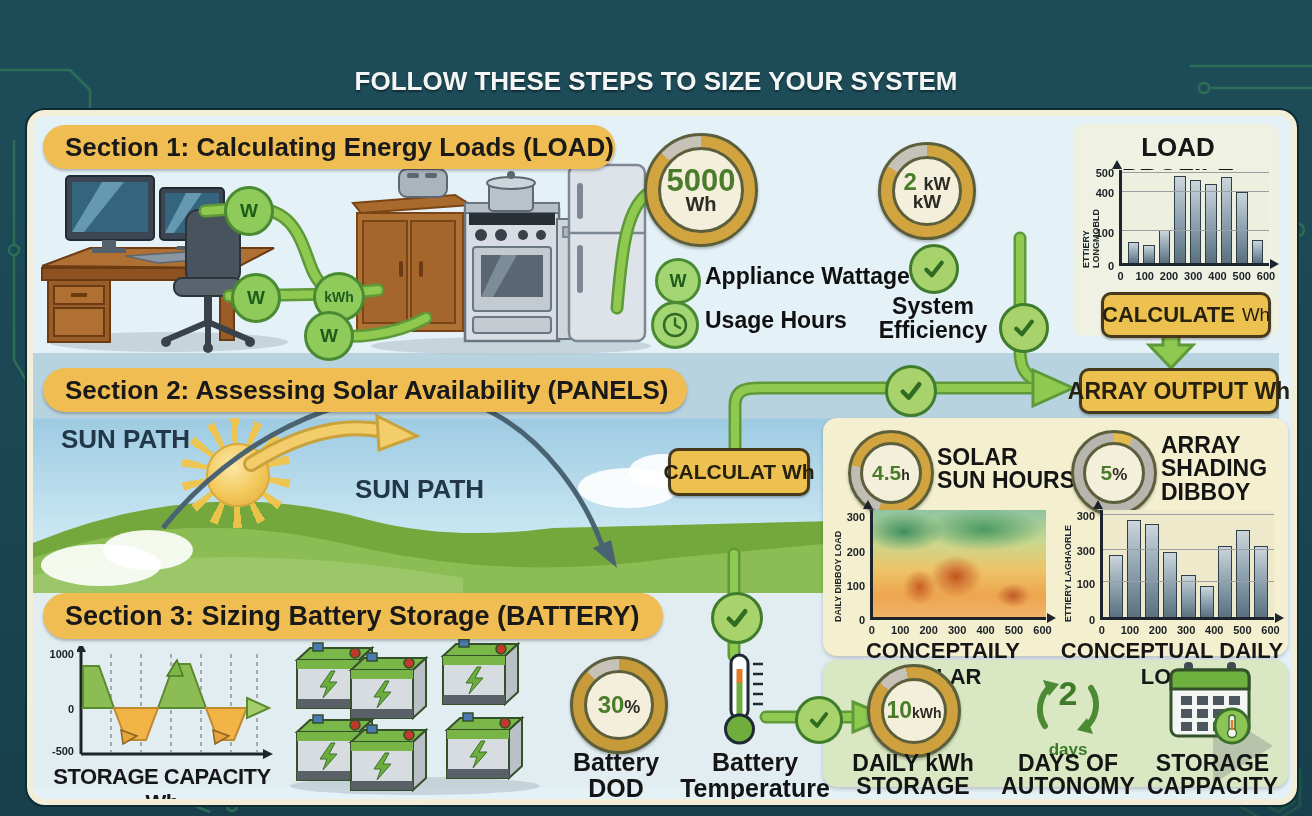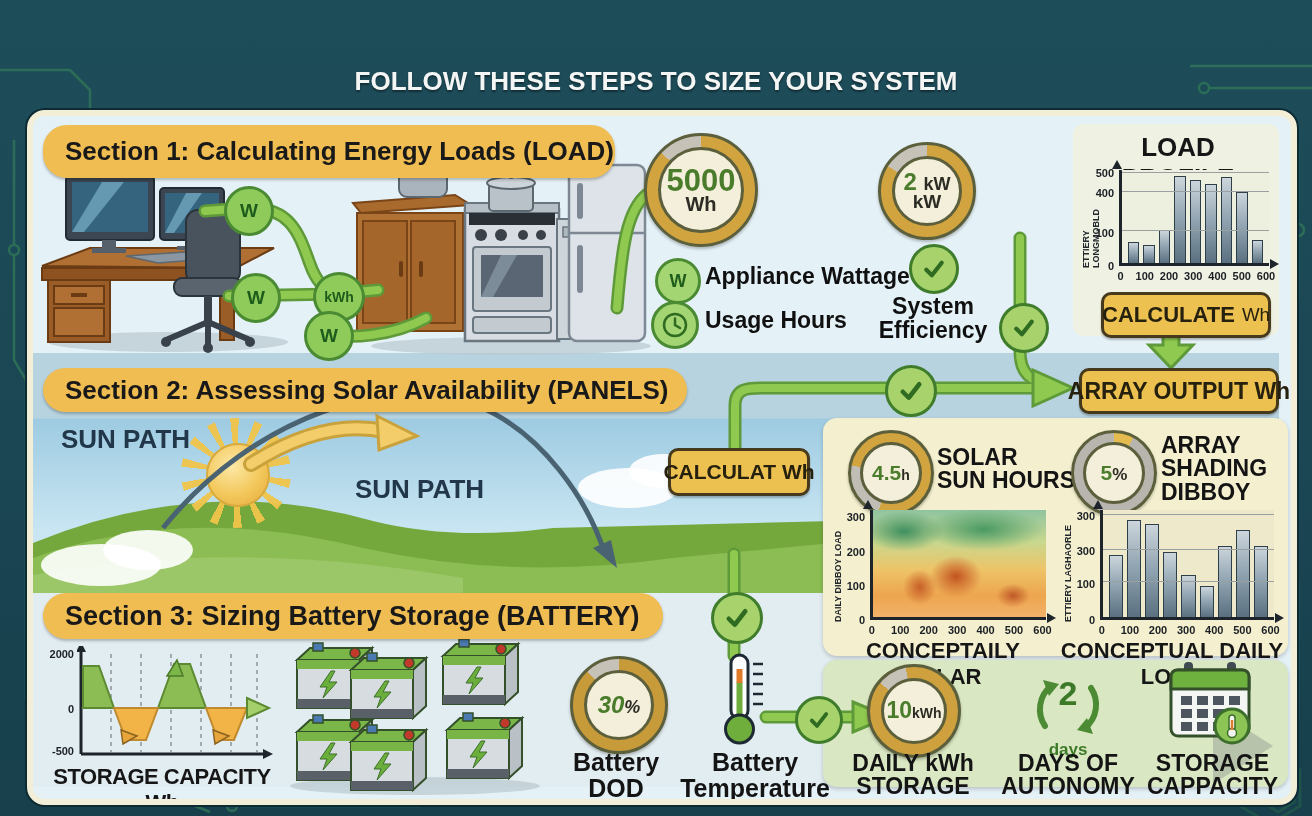--- a/index.html
+++ b/index.html
@@ -235,21 +235,21 @@
         <path d="M987,122 L987,235 C987,257 997,266 1018,268"></path>
         <path d="M702,332 L702,290 C702,273 713,272 728,272 L1002,272"></path>
         <path d="M701,438 L701,540"></path>
         <path d="M733,601 L822,601"></path>
       </g>
       <polygon points="1000,254 1040,272 1000,290" fill="#8fc94f" stroke="#5f9a3a" stroke-width="3"></polygon>
       <polygon points="820,586 856,601 820,616" fill="#8fc94f" stroke="#5f9a3a" stroke-width="3"></polygon>
       <polygon points="1130,212 1146,212 1146,229 1160,229 1138,252 1116,229 1130,229" fill="#8fc94f" stroke="#5f9a3a" stroke-width="3"></polygon>
     </svg>
 
-    <div class="abs pill" style="left:10px;top:9px;width:528px;height:53px;font-size:26px;z-index:5;">
+    <div class="abs pill" style="left:10px;top:9px;width:528px;height:44px;font-size:26px;z-index:5;">
       <span>Section 1: Calculating Energy Loads (LOAD)</span>
     </div>
 
     <div class="abs wbadge" style="left:191px;top:70px;width:44px;height:44px;font-size:19px;z-index:5;">
         <span>W</span>
       </div>
     <div class="abs wbadge" style="left:198px;top:157px;width:44px;height:44px;font-size:19px;z-index:5;">
         <span>W</span>
       </div>
     <div class="abs wbadge" style="left:280px;top:156px;width:46px;height:44px;font-size:14px;z-index:5;">
@@ -454,21 +454,21 @@
     </div>
 
     <div class="abs pill" style="left:10px;top:477px;width:576px;height:46px;font-size:27px;z-index:5;">
       <span>Section 3:  Sizing Battery Storage (BATTERY)</span>
     </div>
 
     <div class="chart abs" style="left:8px;top:530px;width:235px;height:142px;z-index:5;">
       <div class="yticks" style="left:0;top:0;width:36px;height:112px;font-size:13px;">
           <div class="ytick" style="bottom: calc(6% - 6px);">-500</div>
           <div class="ytick" style="bottom: calc(44% - 6px);">0</div>
-          <div class="ytick" style="bottom: calc(93% - 6px);">2000</div>
+          <div class="ytick" style="bottom: calc(93% - 6px);">1000</div>
         </div>
       <svg width="200" height="120" viewBox="0 0 200 120" style="position:absolute;left:36px;top:0;">
         <line x1="4" y1="4" x2="4" y2="108" stroke="#1d242b" stroke-width="3"></line>
         <polygon points="-1,6 9,6 4,-4" fill="#1d242b"></polygon>
         <line x1="4" y1="108" x2="188" y2="108" stroke="#1d242b" stroke-width="3"></line>
         <polygon points="186,103 186,113 196,108 " fill="#1d242b"></polygon>
         <g stroke="#8e9499" stroke-width="1.5" stroke-dasharray="4,4">
           <line x1="34" y1="8" x2="34" y2="106"></line>
             <line x1="64" y1="8" x2="64" y2="106"></line>
           <line x1="94" y1="8" x2="94" y2="106"></line>
@@ -484,21 +484,21 @@
         <polygon points="44,84 60,90 46,98" fill="#e8a53c" stroke="#8a6420" stroke-width="1.5"></polygon>
         <polygon points="90,30 100,14 106,30" fill="#7ab648" stroke="#4c7a28" stroke-width="1.5"></polygon>
         <polygon points="136,84 152,90 138,98" fill="#e8a53c" stroke="#8a6420" stroke-width="1.5"></polygon>
         <polygon points="170,52 192,62 170,72" fill="#a5cf6b" stroke="#5c8a30" stroke-width="2"></polygon>
       </svg>
       <div class="ctitle" style="left:-4px;top:118px;width:250px;font-size:22px;letter-spacing:-.5px;">STORAGE CAPACITY Wh</div>
     </div>
 
     <div class="abs gauge" style="left: 537px; top: 540px; width: 92px; height: 92px; z-index: 5; background: conic-gradient(rgb(199, 154, 58) 0deg, rgb(199, 154, 58) 88%, rgb(198, 194, 184) 88%, rgb(198, 194, 184) 100%, rgb(199, 154, 58) 100%, rgb(199, 154, 58) 100%);">
       <div class="gauge-in">
-        <span style="font-size:24px;white-space:nowrap;font-style:italic;"><span class="gnum">30</span><span class="gunit" style="font-size:18px;">%</span></span>
+        <span style="font-size:24px;white-space:nowrap;"><span class="gnum">30</span><span class="gunit" style="font-size:18px;">%</span></span>
       </div>
     </div>
     <div class="abs lbl-b" style="left:525px;top:634px;width:116px;text-align:center;font-size:25px;z-index:5;">
       <div>Battery</div>
       <div>DOD</div>
     </div>
 
     <svg class="abs" width="52" height="96" viewBox="0 0 52 96" style="left:682px;top:536px;z-index:5;">
       <rect x="16" y="3" width="17" height="64" rx="8.5" fill="#ffffff" stroke="#1d2a33" stroke-width="3"></rect>
       <rect x="21.5" y="30" width="6" height="34" fill="#6fae3c"></rect>

